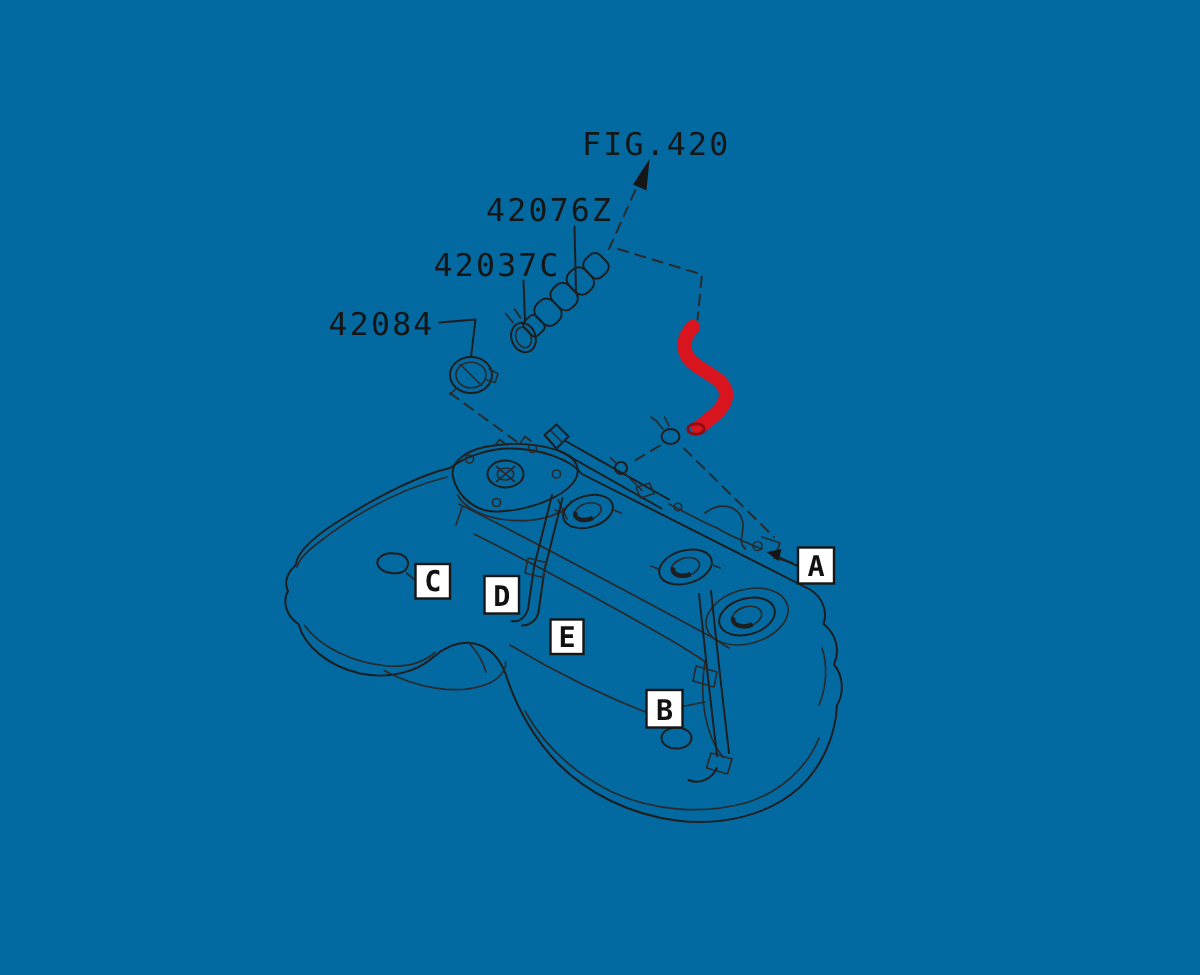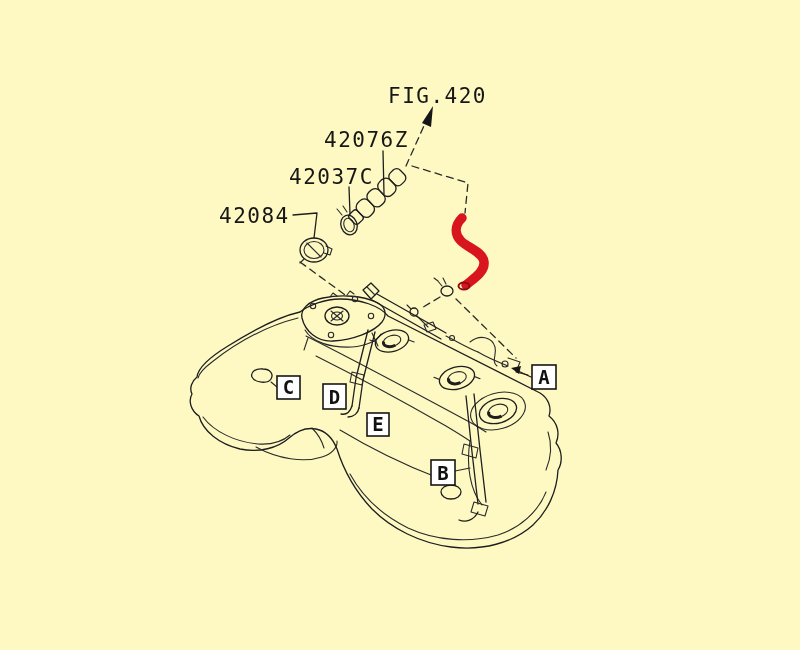--- a/index.html
+++ b/index.html
@@ -1,16 +1,16 @@
 <!DOCTYPE html>
 <html><head>
 <meta charset="utf-8">
 <style>
   html,body{margin:0;padding:0;background:#ffffff;}
-  .stage{position:relative;width:800px;height:650px;background:#fef9c3;overflow:hidden;
+  .stage{position:relative;width:800px;height:650px;background:#0369a1;overflow:hidden;
          font-family:"DejaVu Sans Mono", monospace;}
   svg text{user-select:none;}
   .part-num{font-family:"DejaVu Sans Mono", monospace;font-size:21px;letter-spacing:1.5px;fill:#161616;}
   .callout-letter{font-family:"DejaVu Sans Mono", monospace;font-size:19px;font-weight:bold;fill:#111;text-anchor:middle;}
   .ln{fill:none;stroke:#1e1e1e;stroke-width:1.3;stroke-linecap:round;stroke-linejoin:round;}
   .ln-thin{fill:none;stroke:#2a2a2a;stroke-width:1.1;stroke-linecap:round;stroke-linejoin:round;}
   .dash{fill:none;stroke:#2a2a2a;stroke-width:1.3;stroke-dasharray:7 5;stroke-linecap:round;}
   .boxr{fill:#ffffff;stroke:#161616;stroke-width:1.6;}
 </style>
 </head>

